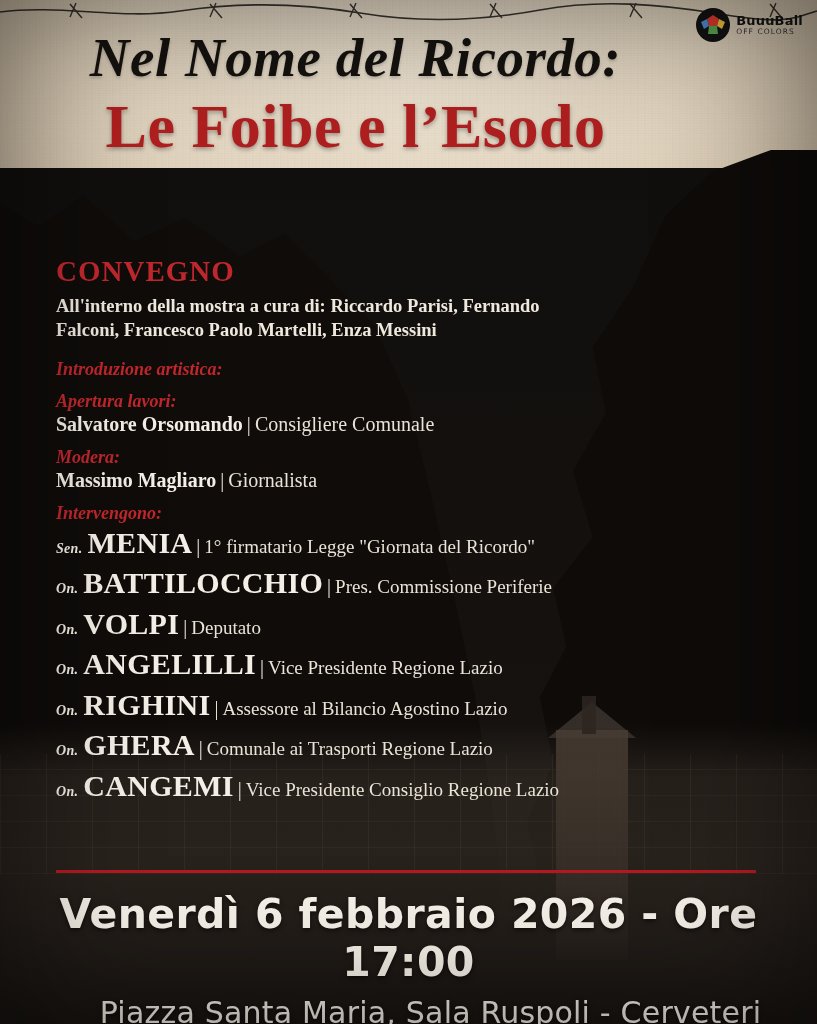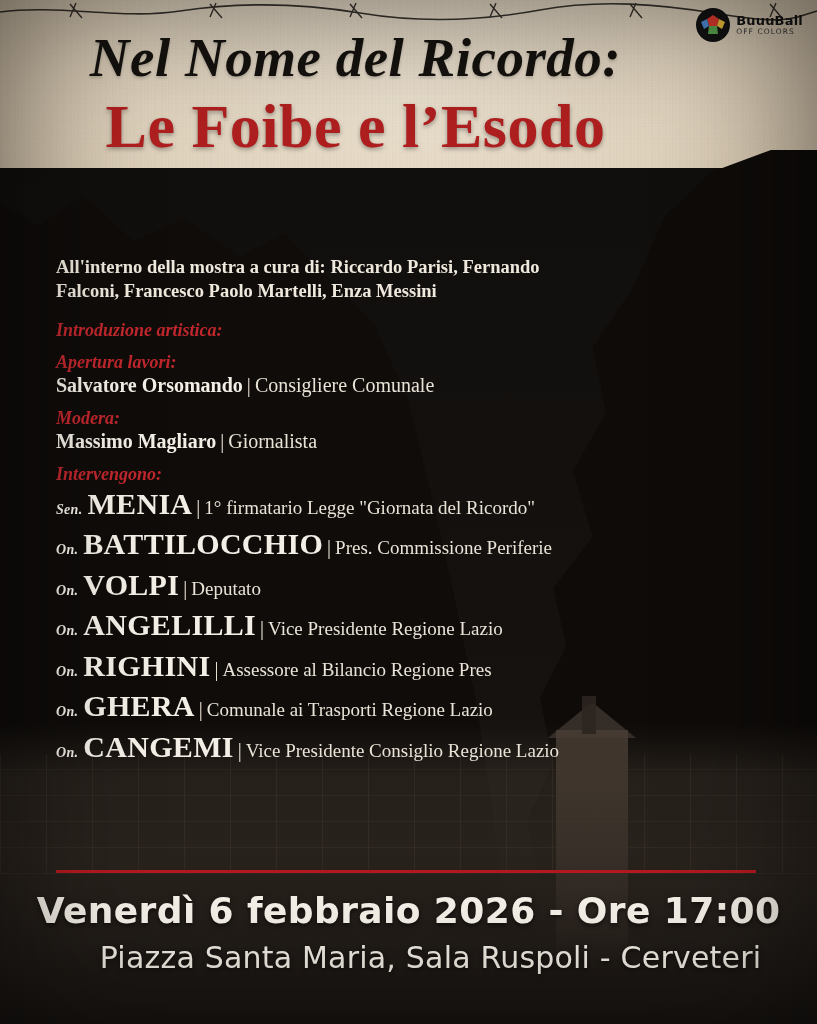--- a/index.html
+++ b/index.html
@@ -158,21 +158,21 @@
   
   .rule{
     position:absolute;left:56px;top:870px;width:700px;height:3px;
     background:#b4191f;
   }
   .footer{
     position:absolute;left:0;top:890px;width:817px;text-align:center;
   }
   .date{
     font-family:"DejaVu Sans", sans-serif;
-    font-weight:bold;font-size:36px;color:#f7f2e9;letter-spacing:.4px;
+    font-weight:bold;font-size:41px;color:#f7f2e9;letter-spacing:.4px;
     text-shadow:0 2px 5px rgba(0,0,0,.6);
   }
   .place{
     font-family:"DejaVu Sans", sans-serif;
     font-size:30px;color:#f4efe6;margin-top:9px;letter-spacing:.2px;
     text-shadow:0 2px 5px rgba(0,0,0,.6);
     padding-left:44px;
   }
 </style>
 </head>
@@ -217,20 +217,21 @@
       <div class="logo-sub">OFF COLORS</div>
     </div>
   </div>
 
   <div class="title-wrap">
     <div class="title1">Nel Nome del Ricordo:</div>
     <div class="title2">Le Foibe e l’Esodo</div>
   </div>
 
   <div class="content">
+    <div class="convegno">CONVEGNO</div>
     <div class="curators">All'interno della mostra a cura di: Riccardo Parisi, Fernando Falconi, Francesco Paolo Martelli, Enza Messini</div>
 
     <div class="sect">
       <div class="sect-label">Introduzione artistica:</div>
     </div>
 
     <div class="sect">
       <div class="sect-label">Apertura lavori:</div>
       <div class="sect-line">
         <b>Salvatore Orsomando</b><span class="sep">|</span><span class="sect-role">Consigliere Comunale</span>
@@ -258,21 +259,21 @@
         <div class="spk">
           <span class="pre">On.</span>
           <span class="nm">VOLPI</span><span class="sep">|</span><span class="role">Deputato</span>
         </div>
         <div class="spk">
           <span class="pre">On.</span>
           <span class="nm">ANGELILLI</span><span class="sep">|</span><span class="role">Vice Presidente Regione Lazio</span>
         </div>
         <div class="spk">
           <span class="pre">On.</span>
-          <span class="nm">RIGHINI</span><span class="sep">|</span><span class="role">Assessore al Bilancio Regione Pres</span>
+          <span class="nm">RIGHINI</span><span class="sep">|</span><span class="role">Assessore al Bilancio Agostino Lazio</span>
         </div>
         <div class="spk">
           <span class="pre">On.</span>
           <span class="nm">GHERA</span><span class="sep">|</span><span class="role">Comunale ai Trasporti Regione Lazio</span>
         </div>
         <div class="spk">
           <span class="pre">On.</span>
           <span class="nm">CANGEMI</span><span class="sep">|</span><span class="role">Vice Presidente Consiglio Regione Lazio</span>
         </div>
       </div>

